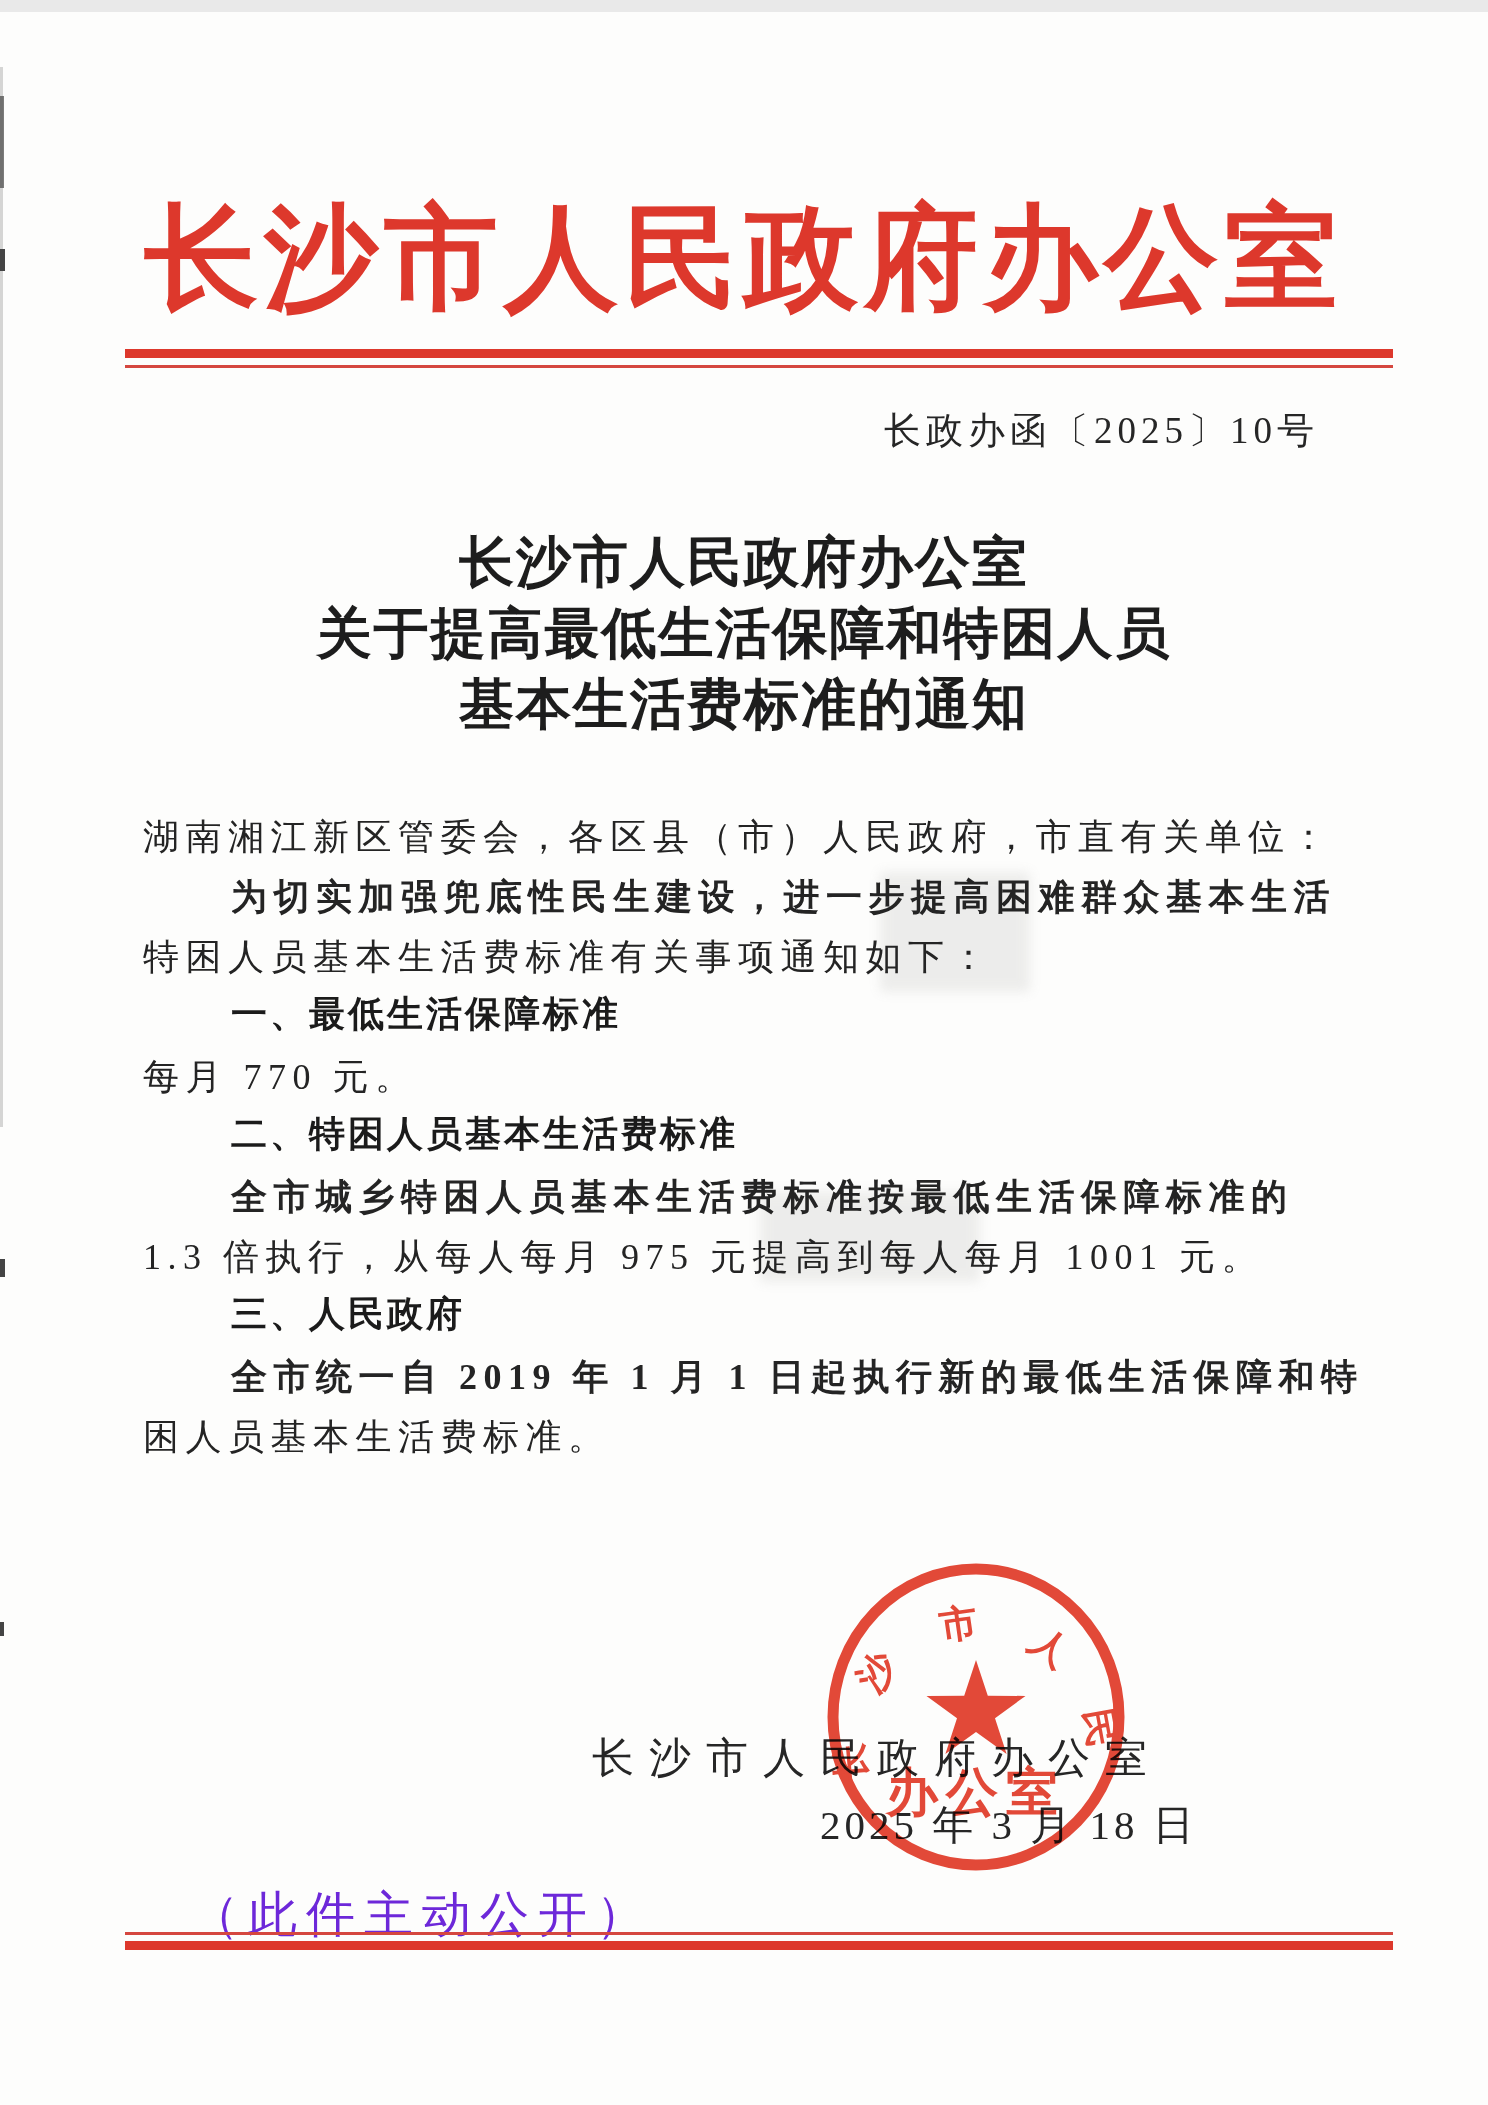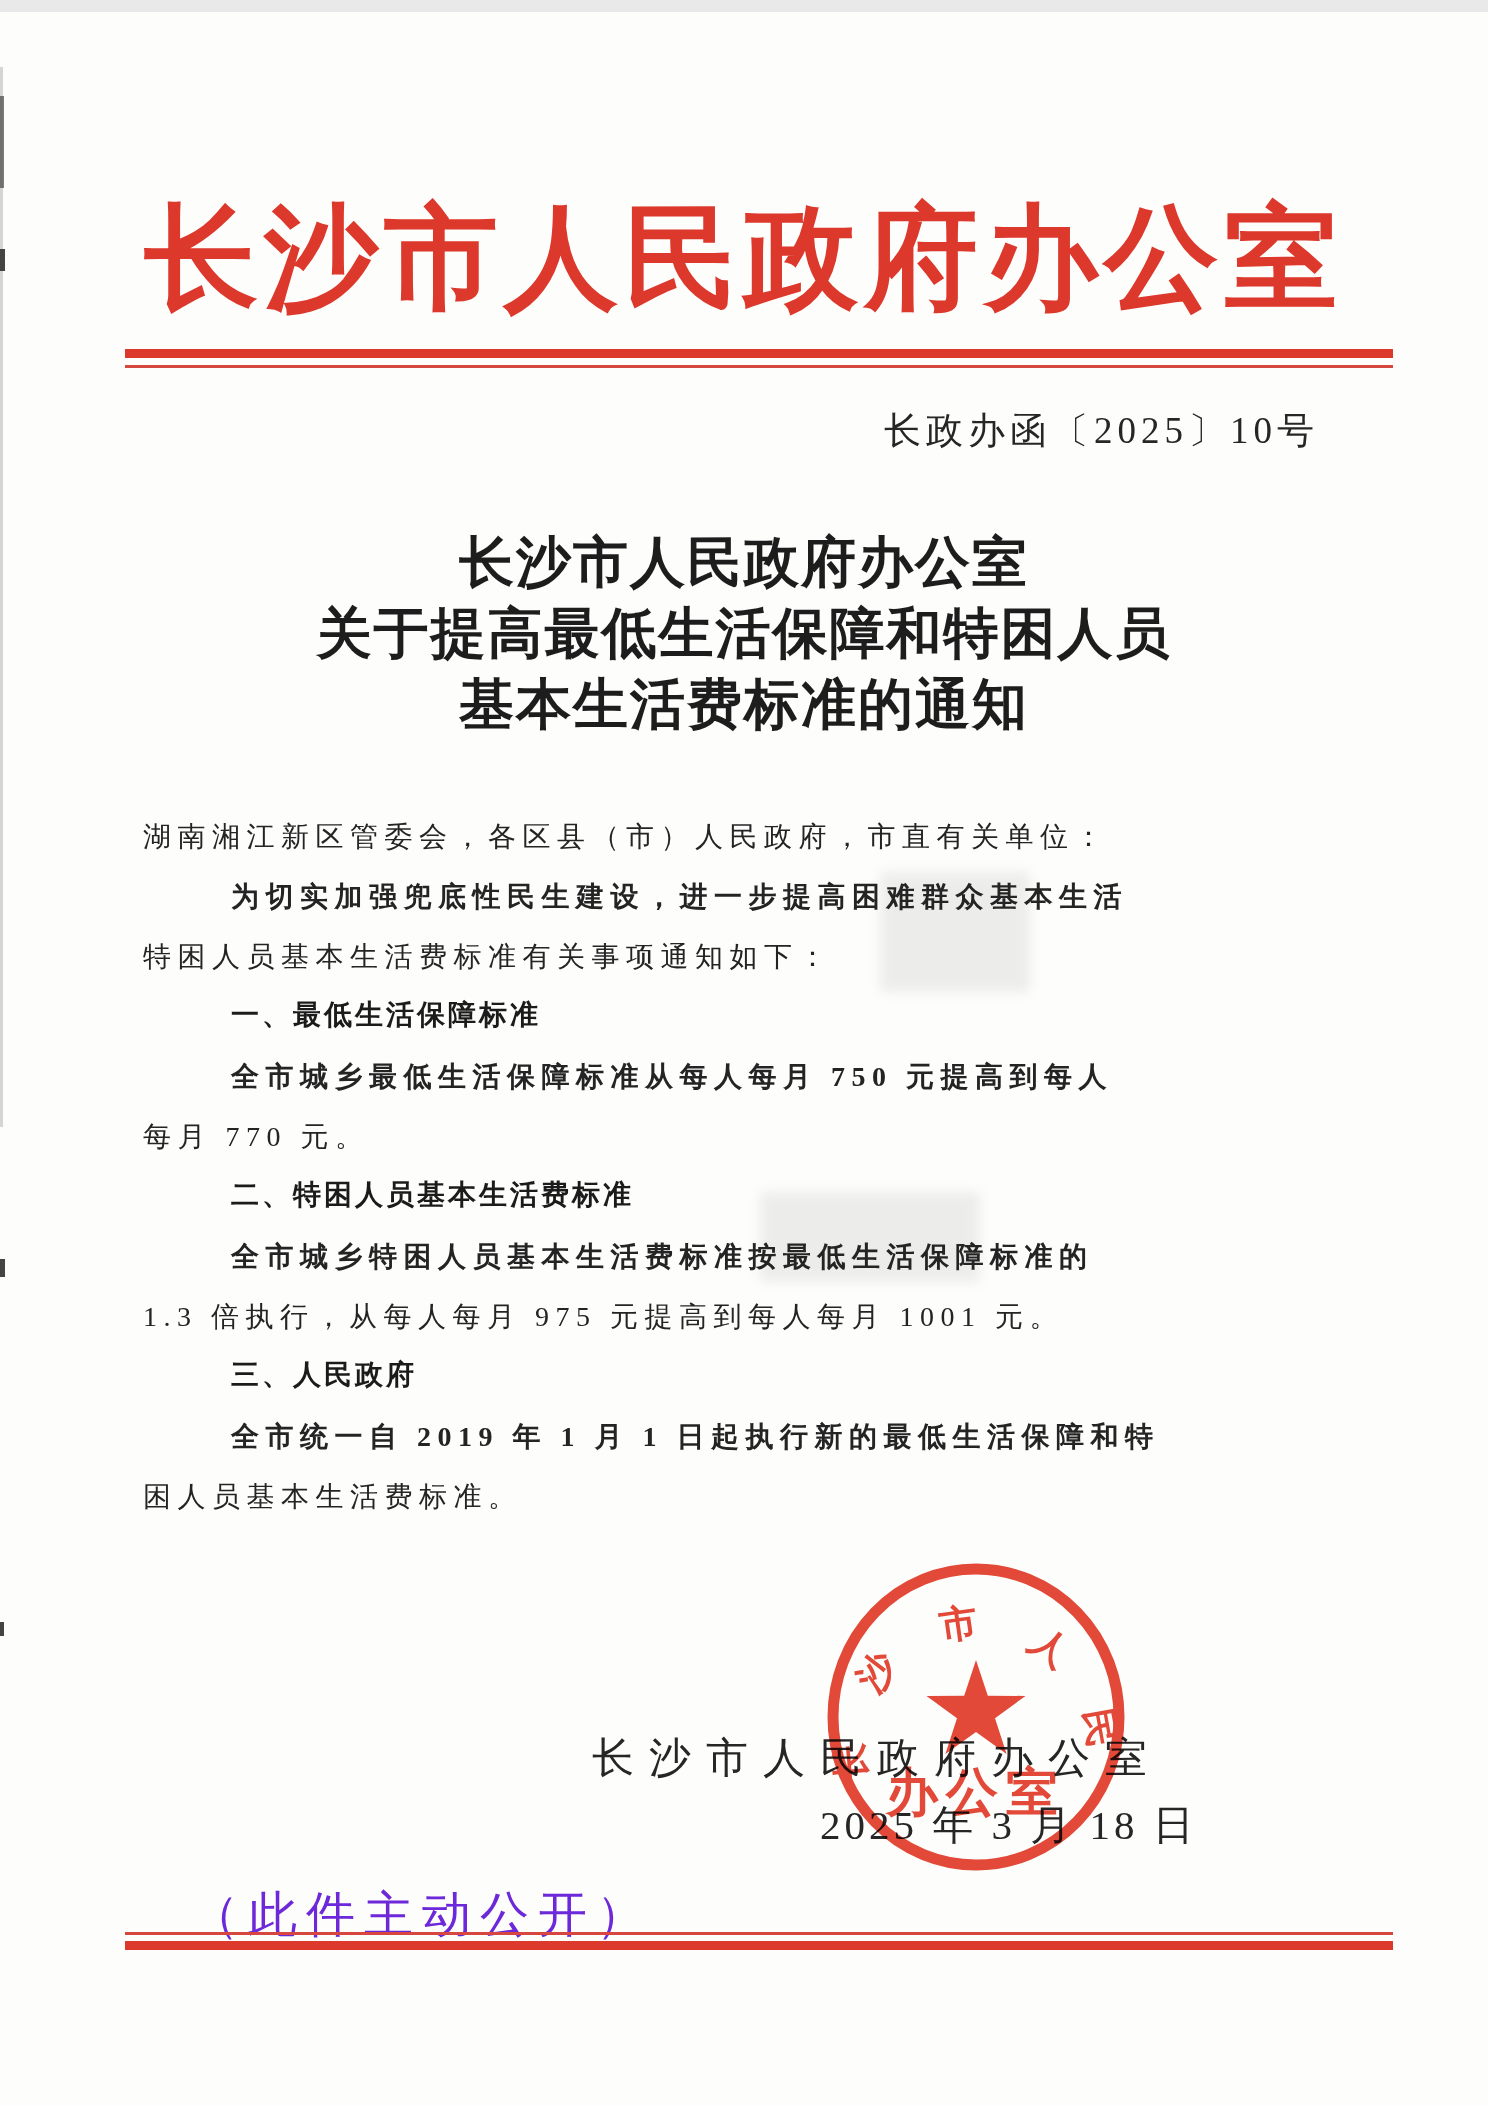--- a/index.html
+++ b/index.html
@@ -27,21 +27,21 @@
   }
   
   .doc-title{
     position:absolute;top:515px;left:0;width:100%;text-align:center;
     font-weight:bold;font-size:55px;color:#1d1d1d;letter-spacing:2px;
   }
   .doc-title div{height:71px;line-height:71px;white-space:nowrap;}
   
   .body-text{
     position:absolute;top:795px;left:143px;width:1210px;
-    font-size:28px;color:#242424;
+    font-size:36px;color:#242424;
   }
   .body-line{height:60px;line-height:60px;letter-spacing:6.5px;white-space:nowrap;}
   .body-line.indent{padding-left:88px;font-weight:bold;}
   .body-line.heading{
     font-family:Liberation Mono, monospace;
     font-weight:bold;letter-spacing:3px;color:#1b1b1b;
   }
   
   .sig-org{
     position:absolute;top:1718px;left:592px;z-index:2;
@@ -88,21 +88,20 @@
     <div>长沙市人民政府办公室</div>
     <div>关于提高最低生活保障和特困人员</div>
     <div>基本生活费标准的通知</div>
   </div>
 
   <div class="body-text">
     <div class="body-line">湖南湘江新区管委会，各区县（市）人民政府，市直有关单位：</div>
     <div class="body-line indent">为切实加强兜底性民生建设，进一步提高困难群众基本生活</div>
     <div class="body-line">特困人员基本生活费标准有关事项通知如下：</div>
     <div class="body-line indent heading">一、最低生活保障标准</div>
-    <div class="body-line indent">全市城乡最低生活保障标准从每人每月 750 元提高到每人</div>
     <div class="body-line">每月 770 元。</div>
     <div class="body-line indent heading">二、特困人员基本生活费标准</div>
     <div class="body-line indent">全市城乡特困人员基本生活费标准按最低生活保障标准的</div>
     <div class="body-line">1.3 倍执行，从每人每月 975 元提高到每人每月 1001 元。</div>
     <div class="body-line indent heading">三、人民政府</div>
     <div class="body-line indent">全市统一自 2019 年 1 月 1 日起执行新的最低生活保障和特</div>
     <div class="body-line">困人员基本生活费标准。</div>
   </div>
 
   <div class="sig-org">长沙市人民政府办公室</div>

